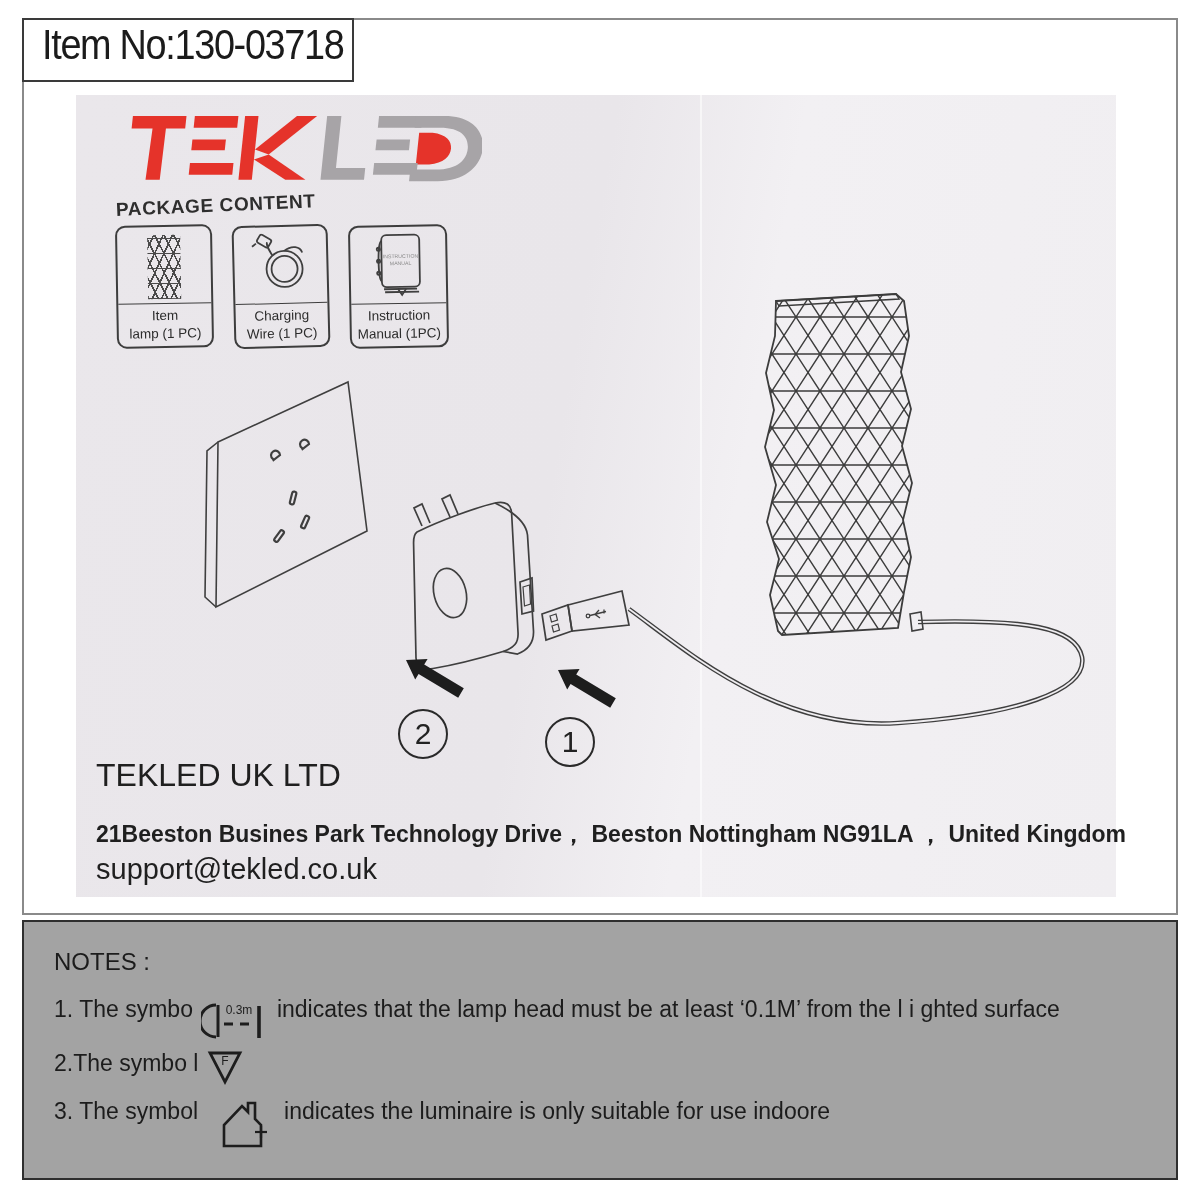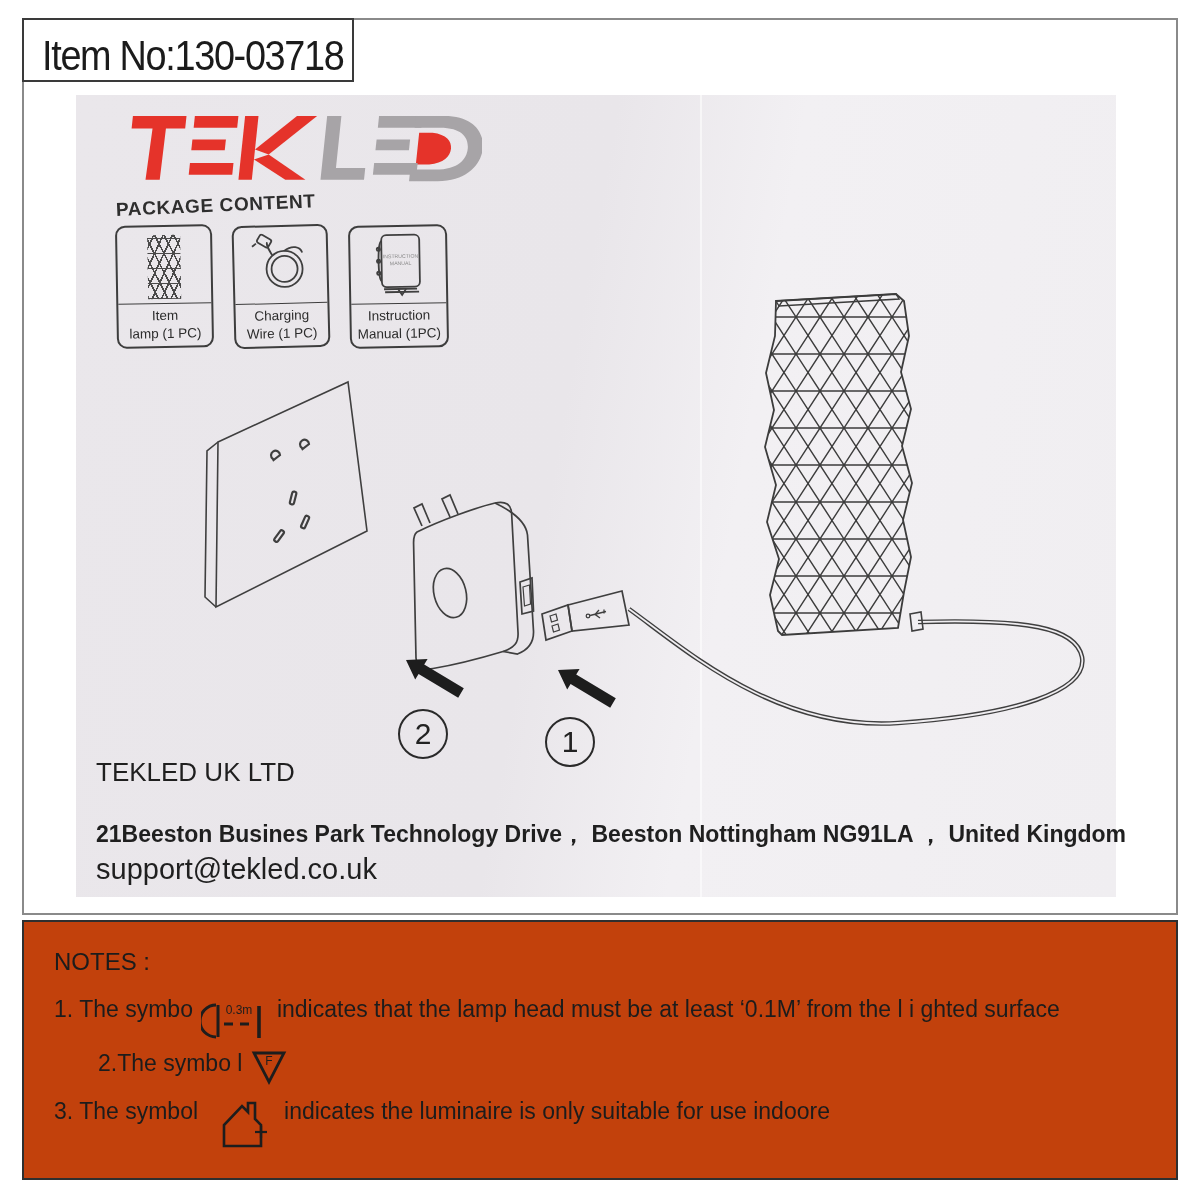--- a/index.html
+++ b/index.html
@@ -8,21 +8,21 @@
     background:#ffffff;color:#222;
     font-family:"Liberation Sans","DejaVu Sans",sans-serif;
   }
   .outer-frame{
     position:absolute;left:22px;top:18px;width:1156px;height:897px;
     border:2px solid #8a8a8a;box-sizing:border-box;background:#fff;
   }
   .itemno-box{
     position:absolute;left:22px;top:18px;width:332px;height:64px;
     border:2px solid #3a3a3a;box-sizing:border-box;background:#fff;
-    display:flex;align-items:flex-end;padding-left:18px;z-index:5;
+    display:flex;align-items:flex-start;padding-left:18px;z-index:5;
   }
   .itemno-text{
     font-size:43px;font-weight:500;letter-spacing:-1.5px;color:#1b1b1b;
     transform:scaleX(.88);transform-origin:left center;white-space:nowrap;
   }
   .photo{
     position:absolute;left:76px;top:95px;width:1040px;height:802px;
     background:linear-gradient(100deg,#eae7eb 0%,#e9e6ea 46%,#f2f0f3 62%,#f0eef1 100%);
   }
   .photo .crease{
@@ -58,34 +58,34 @@
       repeating-linear-gradient(0deg,#4a4a4a 0 1.2px,transparent 1.2px 15px);
   }
   .illustration{position:absolute;left:0;top:0;}
   .step-circle{
     position:absolute;width:46px;height:46px;border:2.5px solid #2a2a2a;border-radius:50%;
     display:flex;align-items:center;justify-content:center;
     font-size:30px;color:#222;line-height:1;
   }
   .step-circle.c2{left:322px;top:614px;}
   .step-circle.c1{left:469px;top:622px;}
-  .company-name{position:absolute;left:20px;top:662px;font-size:26px;color:#1f1f1f;}
+  .company-name{position:absolute;left:20px;top:662px;font-size:32px;color:#1f1f1f;}
   .company-address{position:absolute;left:20px;top:724px;font-size:23px;color:#1f1f1f;white-space:nowrap;font-weight:bold;}
   .company-email{position:absolute;left:20px;top:758px;font-size:29px;color:#1f1f1f;}
   .notes-box{
     position:absolute;left:22px;top:920px;width:1156px;height:260px;
-    border:2px solid #2f2f2f;box-sizing:border-box;background:#c2410c;
+    border:2px solid #2f2f2f;box-sizing:border-box;background:#a3a3a3;
   }
   .notes-heading{position:absolute;left:30px;top:26px;font-size:24px;color:#1c1c1c;}
   .note-row{
     position:absolute;left:30px;height:48px;display:flex;
     font-size:23px;color:#1c1c1c;white-space:nowrap;
   }
   .note-row.r1{top:74px;}
-  .note-row.r2{top:128px;margin-left:44px;}
+  .note-row.r2{top:128px;}
   .note-row.r3{top:176px;gap:8px;}
   .note-icon{flex:0 0 auto;margin:0 8px;}
   svg text{font-family:"Liberation Sans","DejaVu Sans",sans-serif;}
 </style>
 </head>
 <body>
 
 <div class="outer-frame"></div>
 
 <div class="itemno-box">

